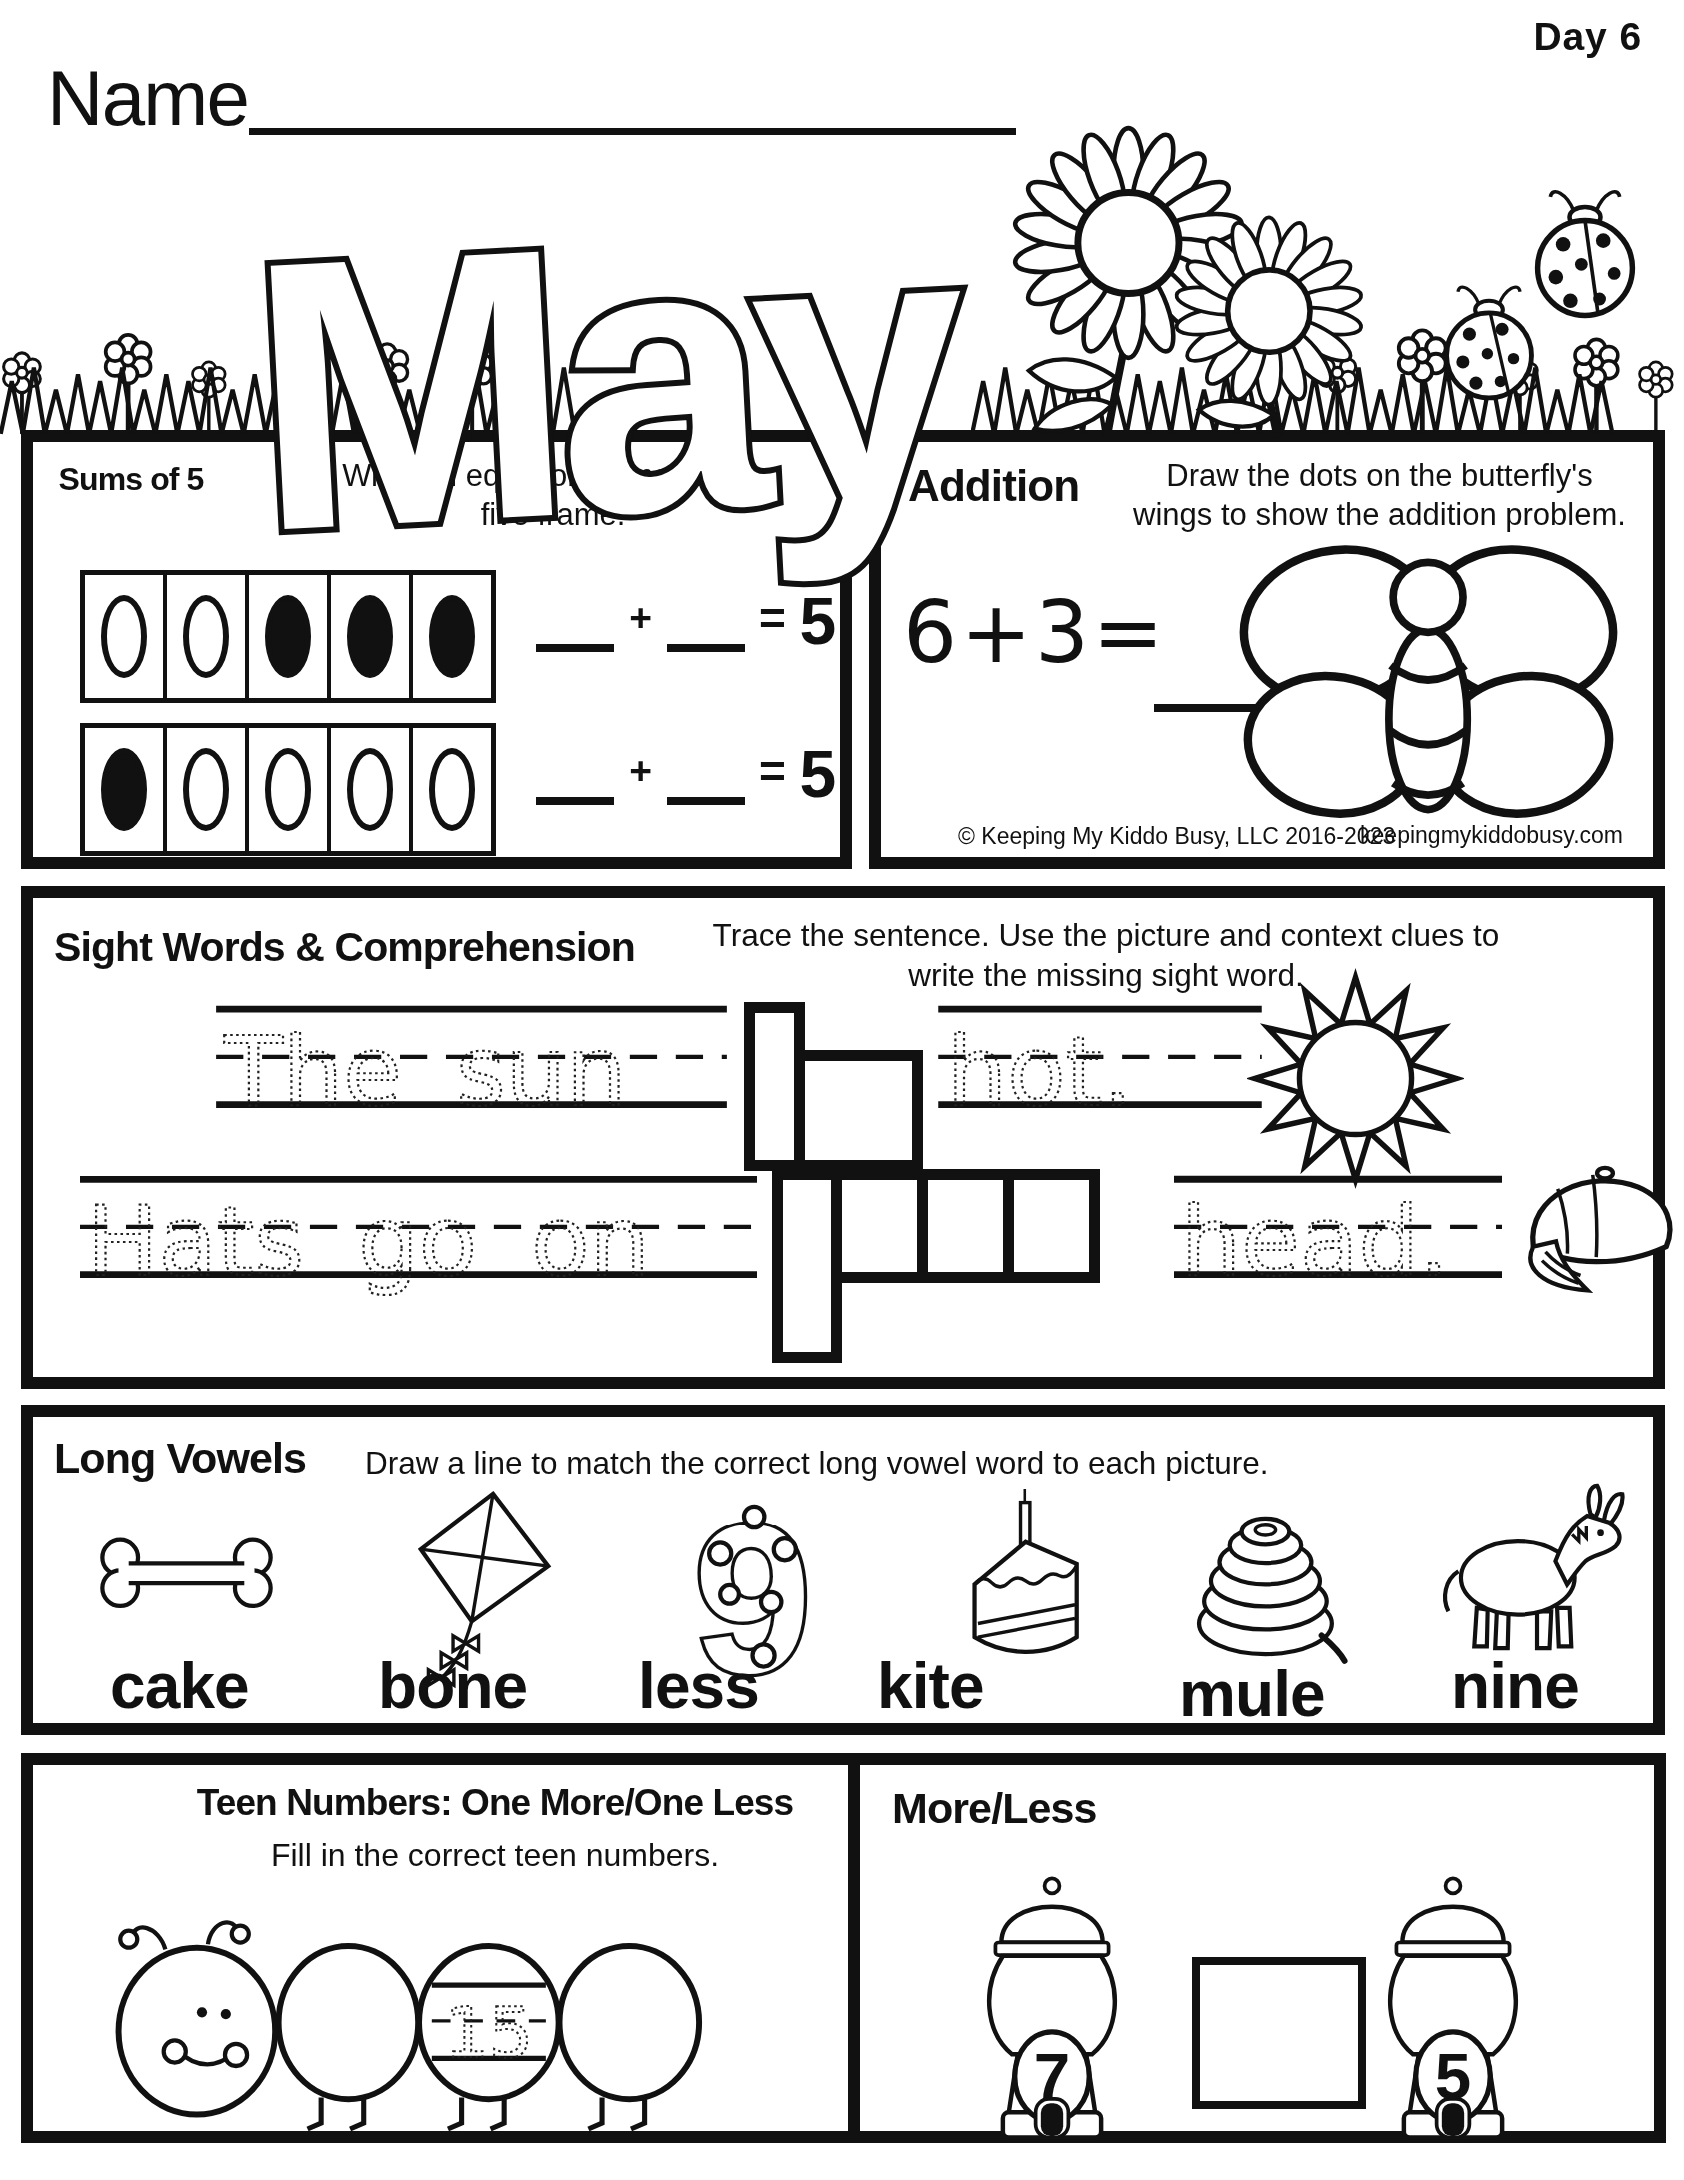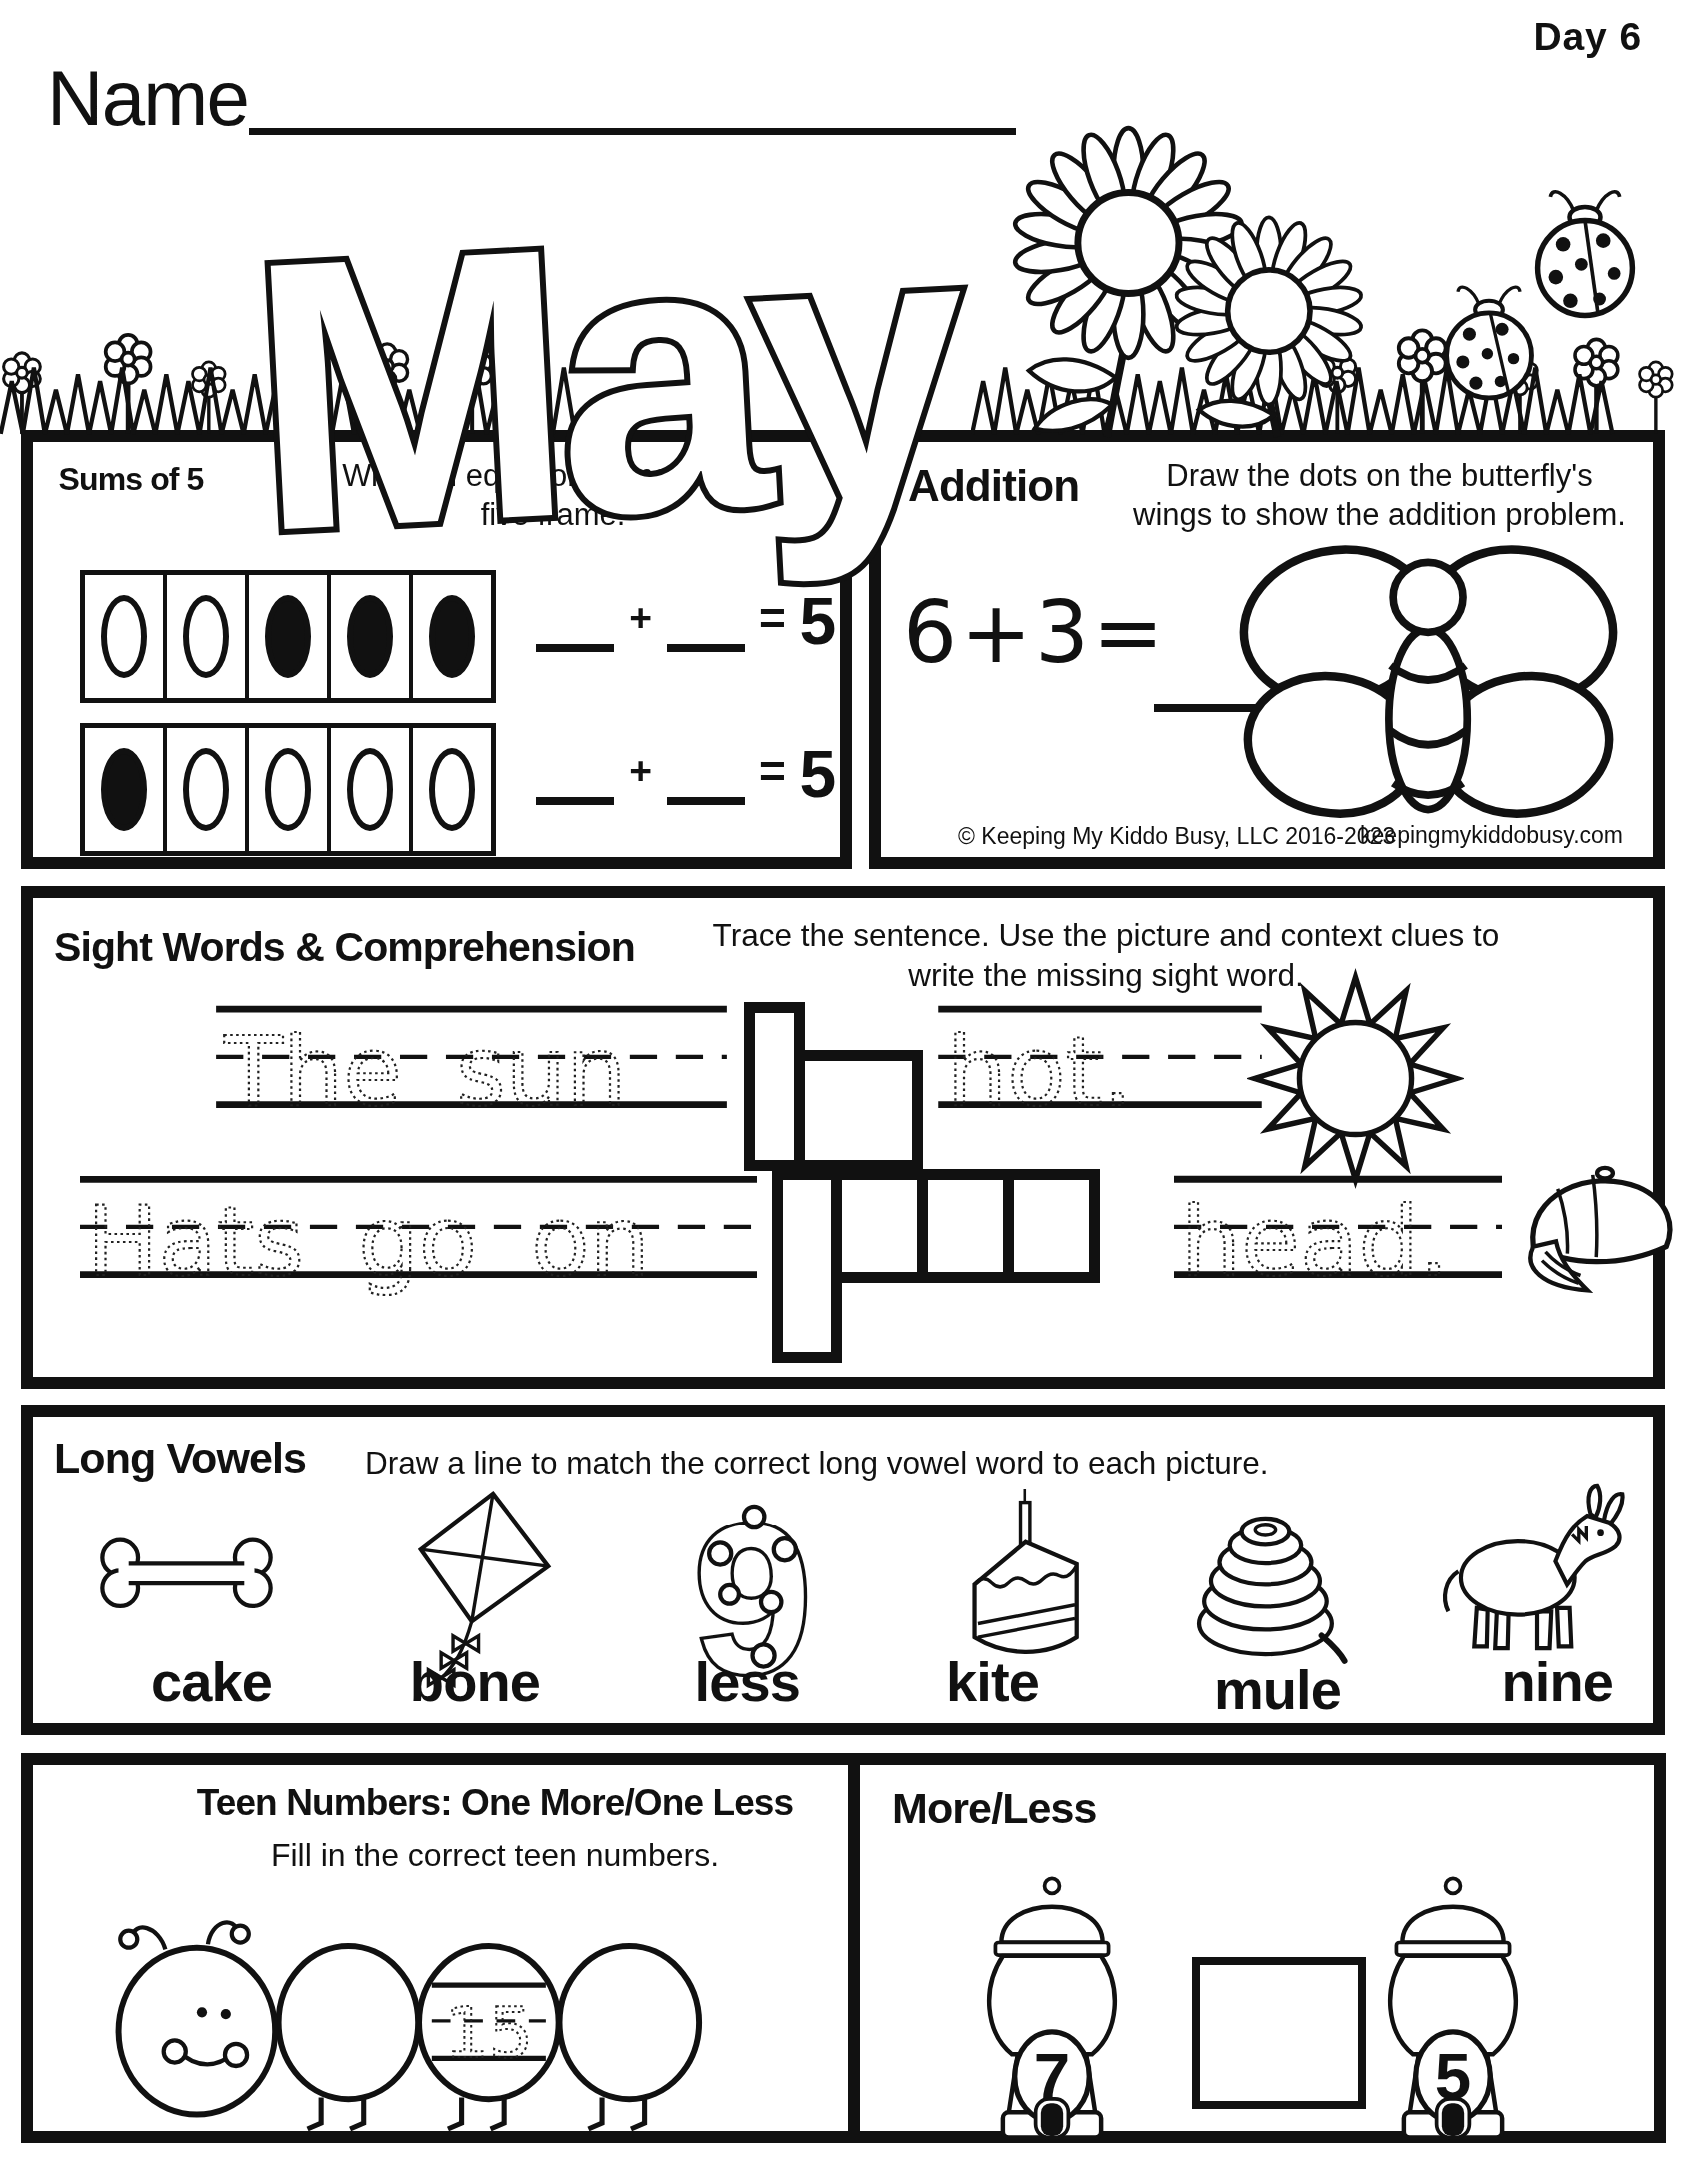--- a/index.html
+++ b/index.html
@@ -30,21 +30,21 @@
   .add-problem{font-size:85px;font-weight:500;font-family:"DejaVu Sans",sans-serif;letter-spacing:3.4px;}
   .add-blank{height:7.7px;background:#111;}
   .small-print{font-size:23px;font-weight:500;}
   
   .trace-top,.trace-bottom{stroke:#111;stroke-width:8;}
   .trace-mid{stroke:#111;stroke-width:5;stroke-dasharray:32 22;}
   .traced-word{font-family:"DejaVu Sans",sans-serif;font-size:112px;font-weight:400;
                fill:none;stroke:#222;stroke-width:2.6;stroke-dasharray:3 4;word-spacing:28px;}
   .shape-box{position:absolute;border:11px solid #111;background:#fff;box-sizing:border-box;}
   
-  .lv-word{position:absolute;width:162px;text-align:right;font-size:56px;font-weight:800;letter-spacing:-0.9px;}
+  .lv-word{position:absolute;width:162px;text-align:left;font-size:64px;font-weight:800;letter-spacing:-0.9px;}
   
   .ln{stroke:#111;fill:none;}
   .wh{fill:#fff;stroke:#111;}
   .bk{fill:#111;stroke:none;}
   svg{display:block;}
 </style>
 </head>
 <body>
 
 <div class="page">

